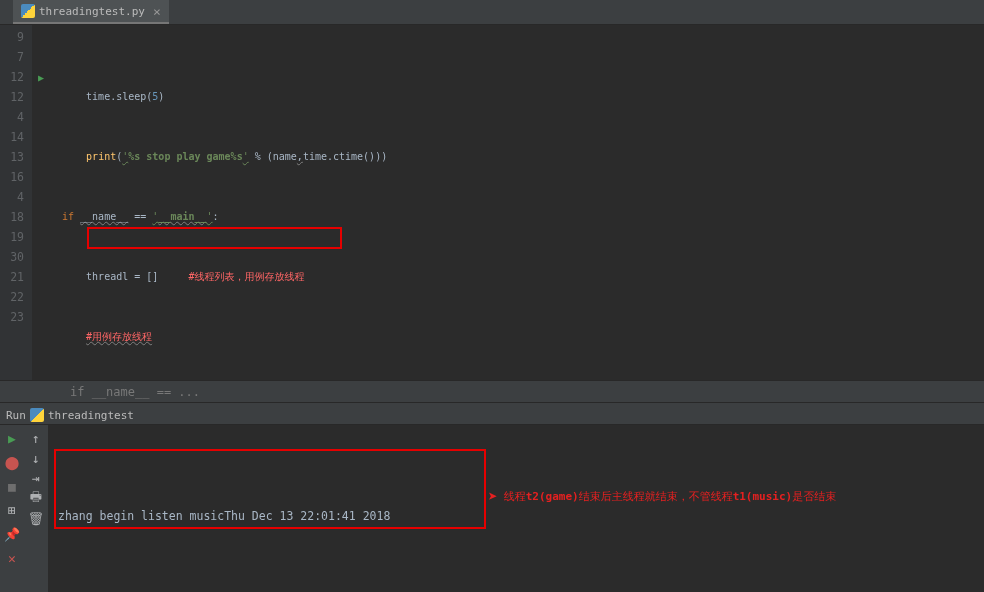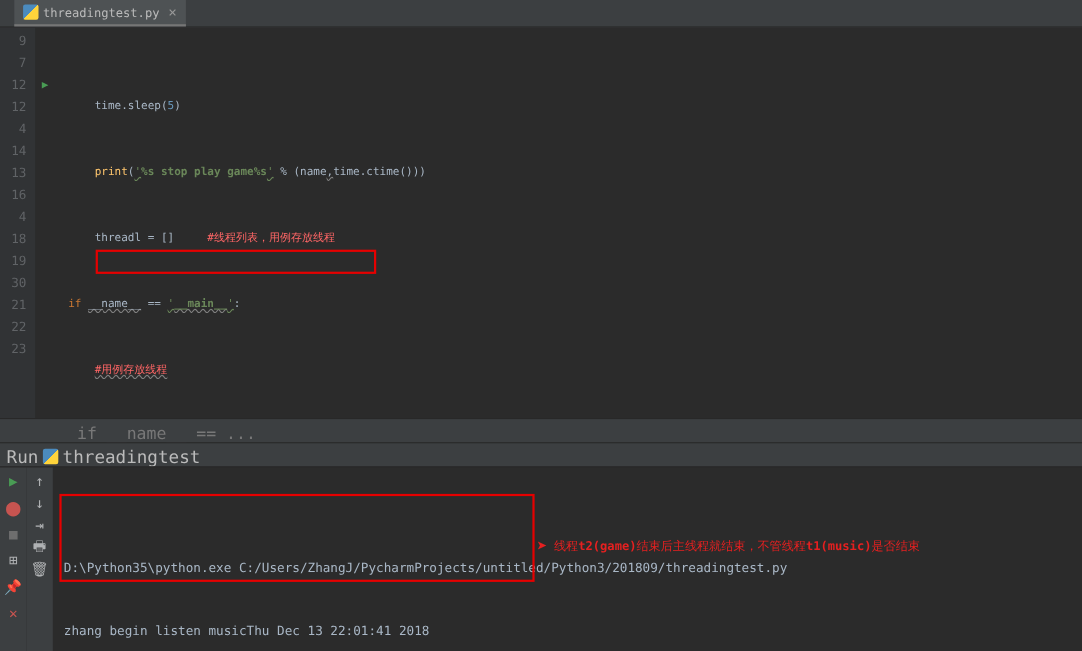--- a/index.html
+++ b/index.html
@@ -19,22 +19,22 @@
 .red-box { position: absolute; border: 2px solid #e60000; pointer-events: none; z-index: 5; }
 .red-box-1 { left: 55px; top: 202px; width: 255px; height: 22px; }
 .c-kw { color: #cc7832; }
 .c-str { color: #6a8759; }
 .c-str-b { color: #6a8759; font-weight: bold; }
 .c-func { color: #ffc66d; }
 .c-num { color: #6897bb; }
 .c-com-red { color: #ff6666; }
 .wavy { text-decoration: underline wavy #808080; text-decoration-skip-ink: none; }
 .wavy-grn { text-decoration: underline wavy #6a8759; text-decoration-skip-ink: none; }
-.breadcrumb { height: 22px; background: #3c3f41; color: #787878; font-size: 15px; padding: 4px 0 0 70px; border-top: 1px solid #282828; }
-.run-header { height: 22px; background: #3c3f41; color: #bbb; font-size: 16px; padding: 3px 0 0 6px; border-top: 1px solid #282828; display: flex; align-items: center; gap: 4px; }
+.breadcrumb { height: 22px; background: #3c3f41; color: #787878; font-size: 12px; padding: 4px 0 0 70px; border-top: 1px solid #282828; }
+.run-header { height: 22px; background: #3c3f41; color: #bbb; font-size: 11px; padding: 3px 0 0 6px; border-top: 1px solid #282828; display: flex; align-items: center; gap: 4px; }
 .run-panel { flex-shrink: 0; height: 168px; display: flex; background: #2b2b2b; border-top: 1px solid #282828; }
 .run-toolbar-l { width: 24px; background: #3c3f41; display: flex; flex-direction: column; align-items: center; padding-top: 4px; gap: 6px; }
 .run-toolbar-r { width: 24px; background: #3c3f41; display: flex; flex-direction: column; align-items: center; padding-top: 4px; gap: 2px; }
 .tb-btn { width: 18px; height: 18px; display: flex; align-items: center; justify-content: center; font-size: 13px; color: #afb1b3; cursor: pointer; }
 .tb-play { color: #499c54; }
 .tb-stop { color: #c75450; }
 .tb-dbg { color: #c75450; }
 .console { flex: 1; padding: 6px 10px; font-size: 11.5px; line-height: 19px; color: #a9b7c6; white-space: pre; position: relative; }
 .console-line { height: 19px; }
 .red-box-2 { position: absolute; border: 2px solid #e60000; left: 6px; top: 24px; width: 432px; height: 80px; }
@@ -69,22 +69,22 @@
       <div class="ln">30</div>
       <div class="ln">21</div>
       <div class="ln">22</div>
       <div class="ln">23</div>
       <div class="play">▶</div>
     </div>
     <div class="code">
       <div class="red-box red-box-1"></div>
       <div class="code-line">    time.sleep(<span class="c-num">5</span>)</div>
       <div class="code-line">    <span class="c-func">print</span>(<span class="c-str wavy-grn">'</span><span class="c-str-b">%s stop play game%s</span><span class="c-str wavy-grn">'</span> % (name<span class="wavy">,</span>time.ctime()))</div>
+      <div class="code-line"><span class="c-kw">if </span><span class="wavy">__name__</span> == <span class="c-str wavy-grn">'</span><span class="c-str-b wavy">__main__</span><span class="c-str wavy-grn">'</span>:</div>
       <div class="code-line">    threadl = []     <span class="c-com-red">#线程列表，用例存放线程</span></div>
-      <div class="code-line"><span class="c-kw">if </span><span class="wavy">__name__</span> == <span class="c-str wavy-grn">'</span><span class="c-str-b wavy">__main__</span><span class="c-str wavy-grn">'</span>:</div>
       <div class="code-line">    <span class="wavy c-com-red">#用例存放线程</span></div>
       
       
       
       
       
       
       
       
       
@@ -112,21 +112,20 @@
       <div class="tb-btn">⇥</div>
       <div class="tb-btn">🖶</div>
       <div class="tb-btn">🗑</div>
     </div>
     <div class="console">
       <div class="red-box-2"></div>
       <div class="arrow-annot">
         <span class="arrow-head">➤</span>
         <span class="annot-text"><span>线程</span><span class="highlight-b">t2(game)</span><span>结束后主线程就结束，不管线程</span><span class="highlight-b">t1(music)</span><span>是否结束</span></span>
       </div>
-      <div class="console-line">D:\Python35\python.exe C:/Users/ZhangJ/PycharmProjects/untitled/Python3/201809/threadingtest.py</div>
       <div class="console-line">zhang begin listen musicThu Dec 13 22:01:41 2018</div>
       
       
       
       
       
     </div>
   </div>
 </div>
 

